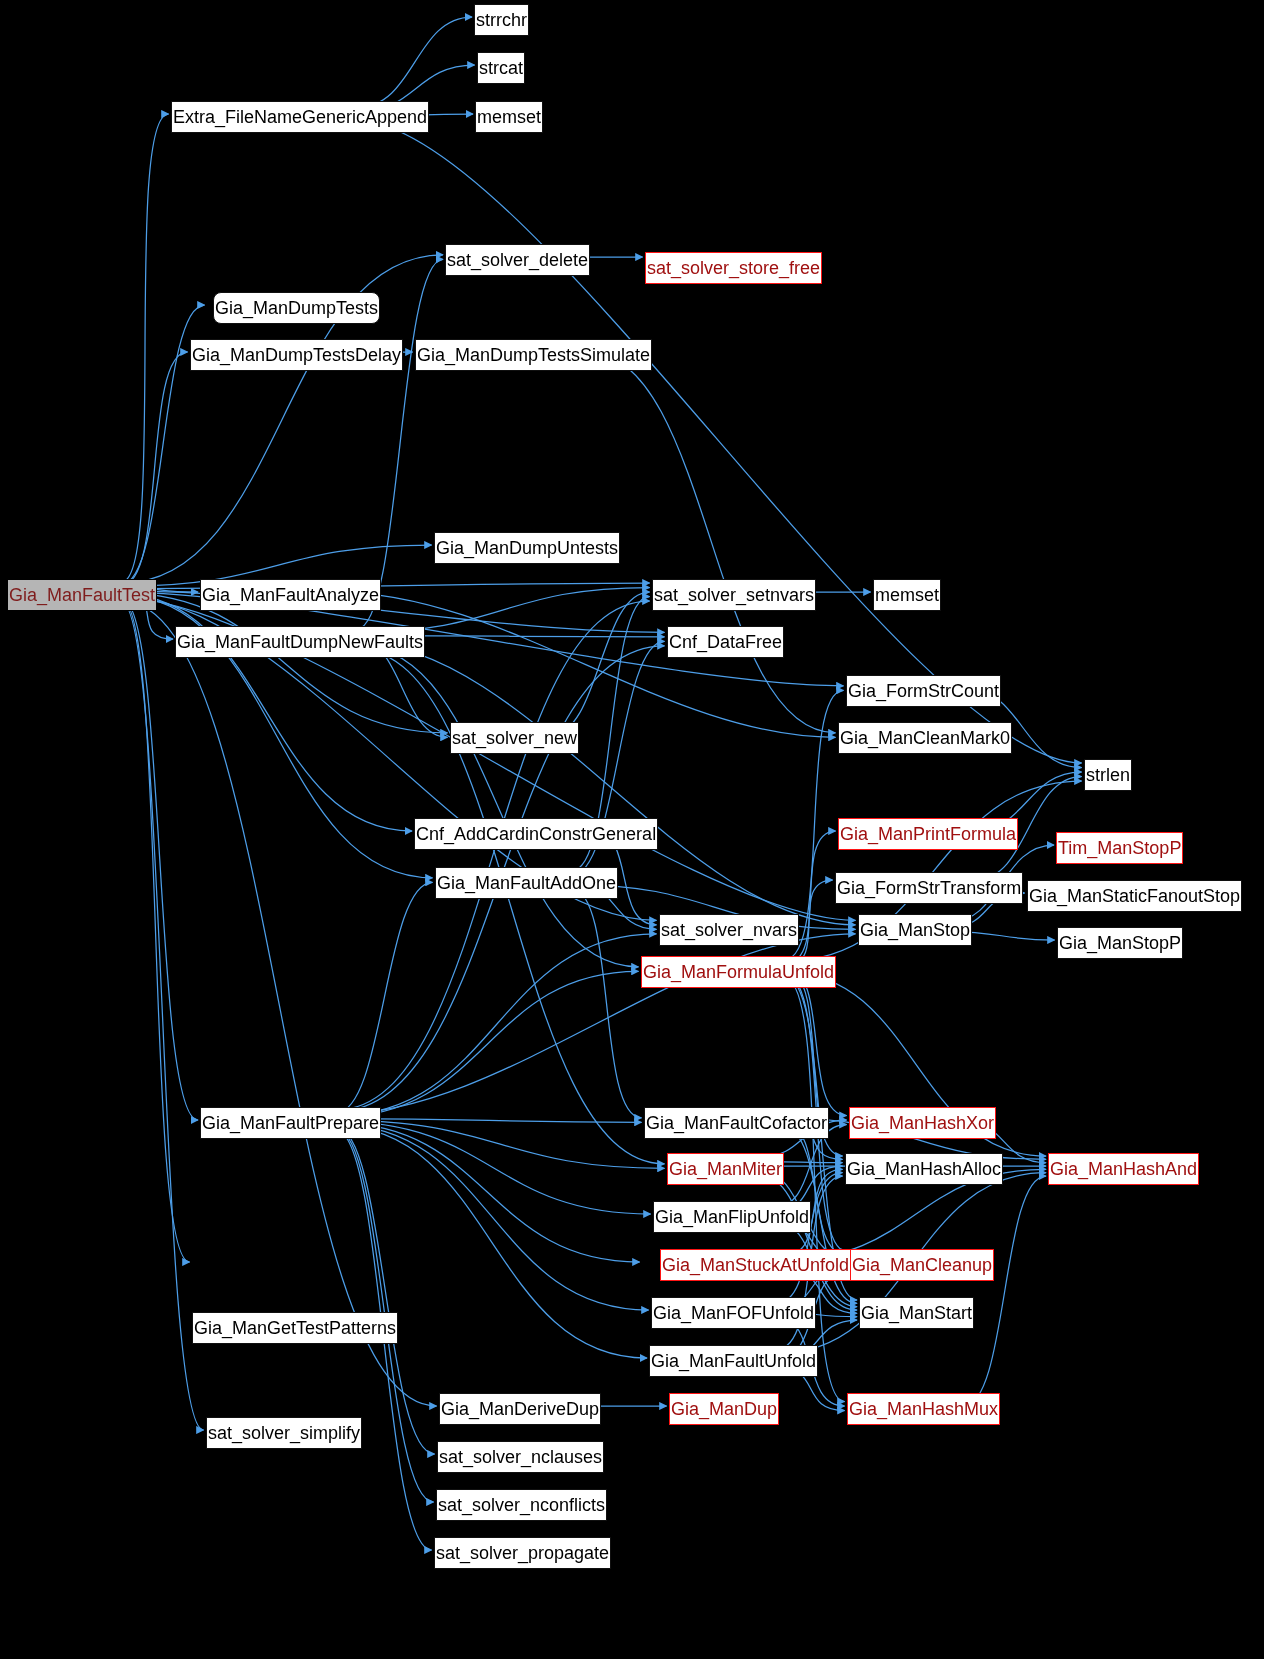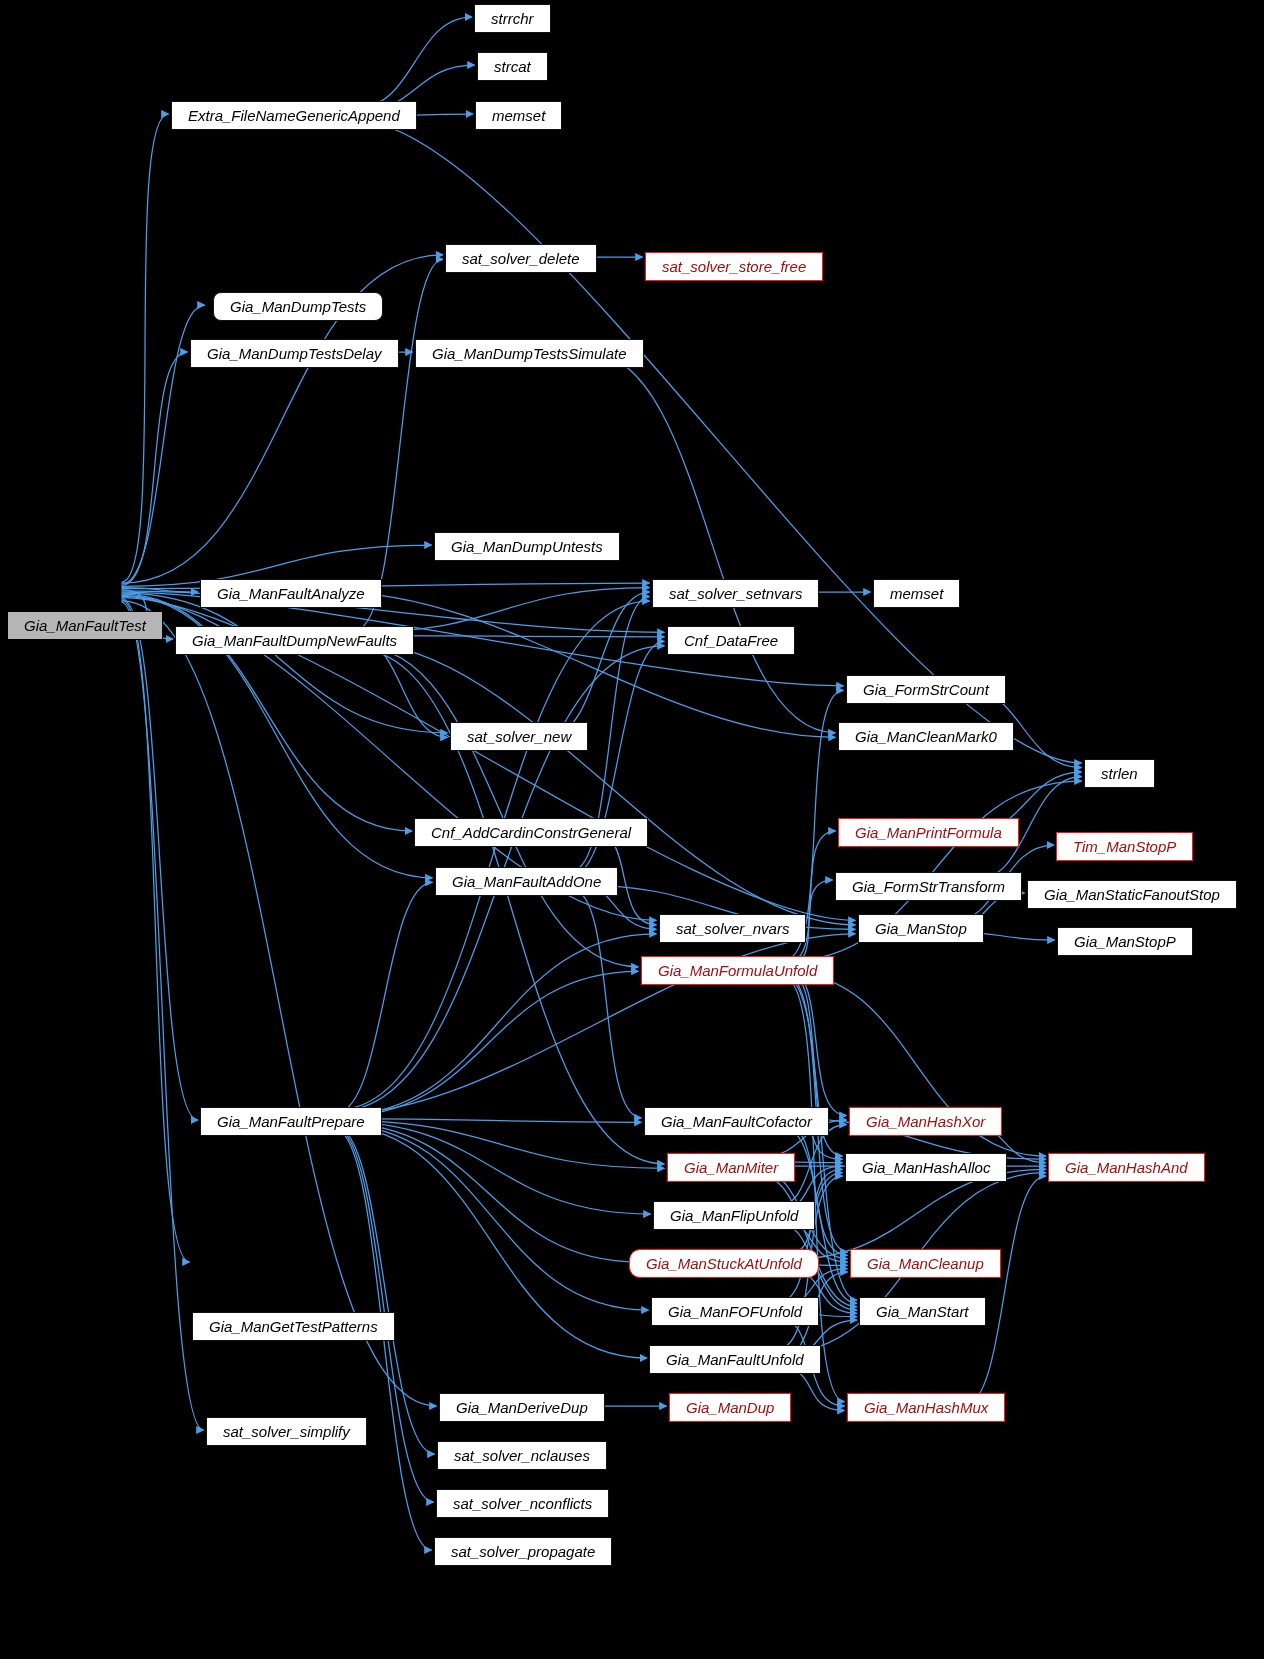--- a/index.html
+++ b/index.html
@@ -24,37 +24,35 @@
     fill: none;
     stroke: var(--c-edge, #4d9ee8);
     stroke-width: 1.25;
   }
   .node {
     position: absolute;
     box-sizing: border-box;
     background: var(--c-node-fill, #fff);
     border: 1px solid var(--c-node-border, #111);
     color: var(--c-node-text, #000);
-    font-size: 15px;
+    font-size: 18px;
     line-height: 1;
-    padding: 6px 16px;
+    padding: 6px 1px;
     white-space: nowrap;
     z-index: 2;
     cursor: pointer;
-    font-style: italic;
   }
   .node.red {
     border: 1.5px solid var(--c-red-border, #f00);
     color: var(--c-red-text, #a01010);
   }
   .node.main {
     background: var(--c-main-fill, #b5b5b5);
     border: 1px solid #000;
-    color: #000000;
-    margin-top: 32px;
+    color: #7f1d1d;
   }
 </style>
 </head>
 <body>
 
 <div id="stage">
   <svg id="edge-layer" width="1264" height="1659" viewBox="0 0 1264 1659" xmlns="http://www.w3.org/2000/svg">
     <defs>
       <marker id="arrowhead" viewBox="0 0 10 10" refX="9" refY="5" markerWidth="6.5" markerHeight="6.5" orient="auto">
         <path d="M 0 0 L 10 5 L 0 10 z" fill="#4d9ee8"></path>
@@ -193,21 +191,21 @@
     <div class="node" style="left: 858px; top: 914px;">Gia_ManStop</div>
     <div class="node" style="left: 1057px; top: 927px;">Gia_ManStopP</div>
     <div class="node red" style="left: 641px; top: 956px;">Gia_ManFormulaUnfold</div>
     <div class="node" style="left: 200px; top: 1107px;">Gia_ManFaultPrepare</div>
     <div class="node" style="left: 644px; top: 1107px;">Gia_ManFaultCofactor</div>
     <div class="node red" style="left: 849px; top: 1107px;">Gia_ManHashXor</div>
     <div class="node red" style="left: 667px; top: 1153px;">Gia_ManMiter</div>
     <div class="node" style="left: 845px; top: 1153px;">Gia_ManHashAlloc</div>
     <div class="node red" style="left: 1048px; top: 1153px;">Gia_ManHashAnd</div>
     <div class="node" style="left: 653px; top: 1201px;">Gia_ManFlipUnfold</div>
-    <div class="node red" style="left: 629px; top: 1249px; border-radius: 11px;">Gia_ManStuckAtUnfold</div>
+    <div class="node red" style="left: 660px; top: 1249px;">Gia_ManStuckAtUnfold</div>
     <div class="node red" style="left: 850px; top: 1249px;">Gia_ManCleanup</div>
     <div class="node" style="left: 192px; top: 1312px;">Gia_ManGetTestPatterns</div>
     <div class="node" style="left: 651px; top: 1297px;">Gia_ManFOFUnfold</div>
     <div class="node" style="left: 859px; top: 1297px;">Gia_ManStart</div>
     <div class="node" style="left: 649px; top: 1345px;">Gia_ManFaultUnfold</div>
     <div class="node" style="left: 439px; top: 1393px;">Gia_ManDeriveDup</div>
     <div class="node red" style="left: 669px; top: 1393px;">Gia_ManDup</div>
     <div class="node red" style="left: 847px; top: 1393px;">Gia_ManHashMux</div>
     <div class="node" style="left: 206px; top: 1417px;">sat_solver_simplify</div>
     <div class="node" style="left: 437px; top: 1441px;">sat_solver_nclauses</div>

